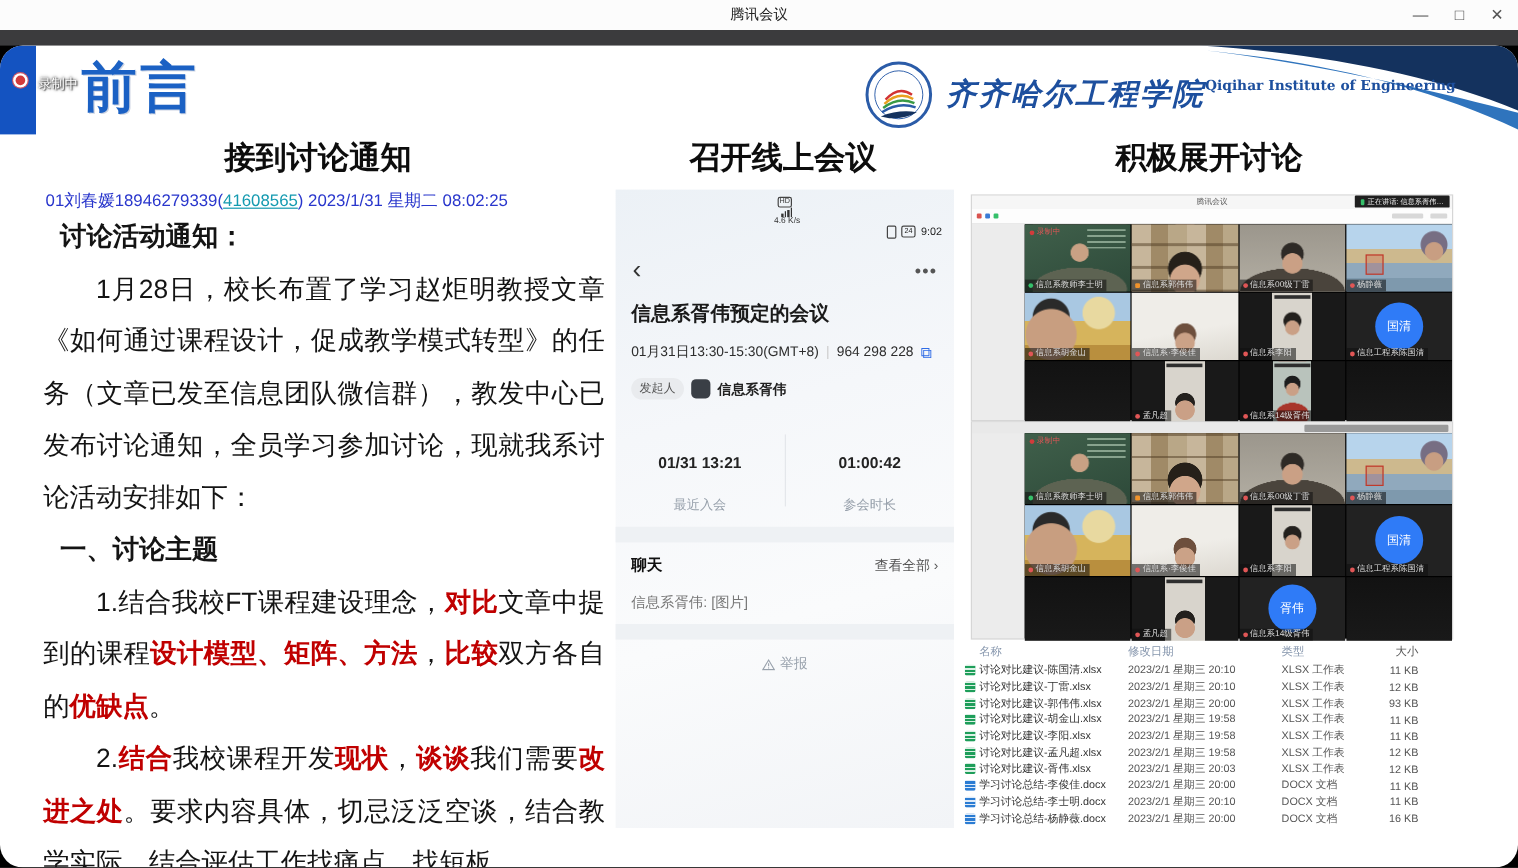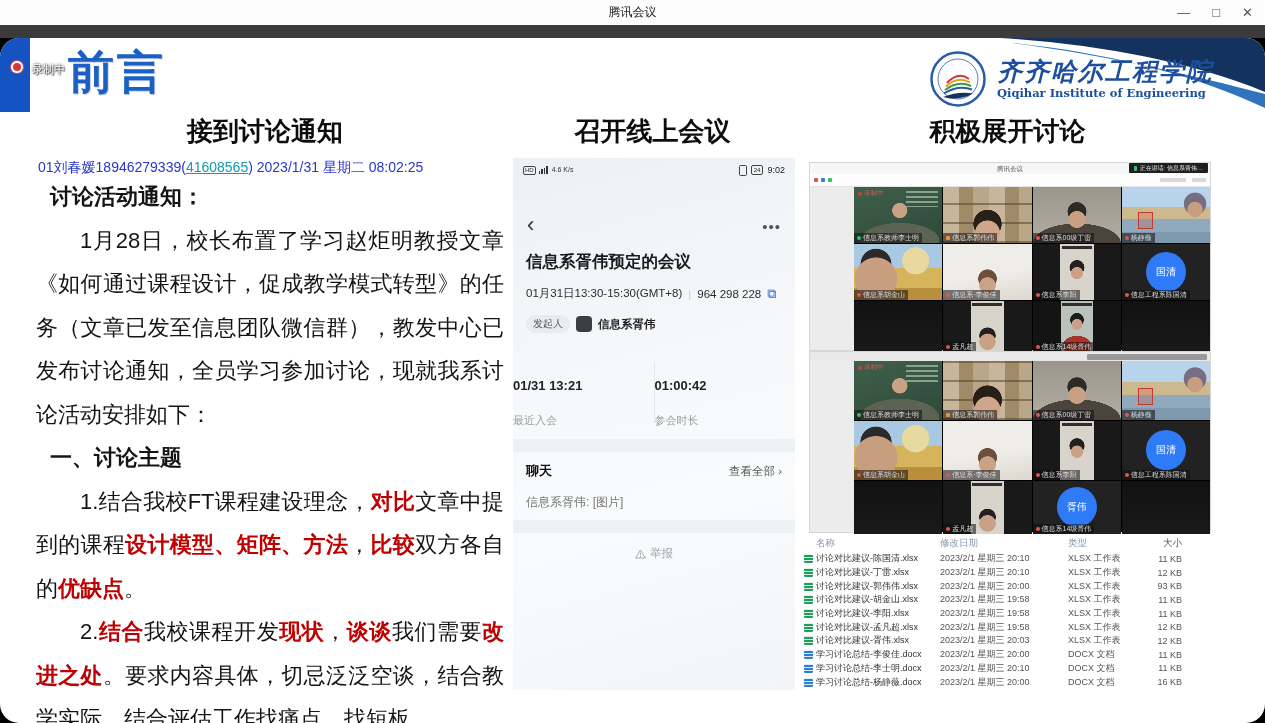--- a/index.html
+++ b/index.html
@@ -11,58 +11,58 @@
   .win-controls span{cursor:default;line-height:1;}
   .dark-strip{position:absolute;top:25px;left:0;right:0;height:13px;background:#3b3b3d;}
   
   #slide{position:absolute;top:38px;left:0;width:1265px;height:685px;background:#fff;overflow:hidden;border-radius:19px;}
   .blue-bar{position:absolute;left:0;top:0;width:30px;height:74px;background:#1453c1;}
   .rec-dot{position:absolute;left:13px;top:25px;width:8px;height:8px;border-radius:50%;background:#d23b3b;box-shadow:0 0 0 2px #fff,0 0 0 3px #c56;}
   .rec-text{position:absolute;left:32px;top:24px;font-size:11px;color:#fff;text-shadow:0 0 3px #555,0 0 2px #555,1px 1px 1px #555;}
   .qianyan{position:absolute;left:52px;top:4px;font-size:46px;font-weight:bold;color:#1b61c4;letter-spacing:3px;text-shadow:1px 1px 0 rgba(110,130,170,.35);margin-left:16px;}
   .corner-swoosh{position:absolute;right:0;top:0;}
   .logo{position:absolute;right:52px;top:12px;display:flex;align-items:center;gap:10px;}
-  .logo-text{display:flex;flex-direction:column;line-height:1.15;}
+  .logo-text{display:flex;line-height:1.15;}
   .logo-cn{font-size:25px;font-weight:bold;font-style:italic;color:#1d4f9e;font-family:"DejaVu Serif","Liberation Serif",serif;letter-spacing:2px;}
   .logo-en{font-size:11.5px;font-weight:bold;color:#1d4f9e;font-family:"DejaVu Serif","Liberation Serif",serif;}
   .col-title{position:absolute;top:76px;font-size:26px;font-weight:bold;color:#0d0d0d;text-align:center;}
   #t-left{left:30px;width:470px;}
   #t-mid{left:510px;width:285px;}
   #t-right{left:800px;width:415px;}
   
   .meta-line{position:absolute;left:38px;top:121px;width:470px;font-size:14px;color:#2936cc;}
   .meta-link{color:#149ab0;text-decoration:underline;cursor:pointer;}
   #left-paragraphs{position:absolute;left:36px;top:137px;width:468px;}
   .para{margin:0;font-size:22px;line-height:43.5px;color:#141414;text-align:justify;text-justify:inter-character;text-align-last:left;}
   .para.indent{text-indent:2em;}
   .seg-bold{font-weight:bold;margin-left:14px;}
   .seg-red{color:#c00000;font-weight:bold;}
   
   #phone{position:absolute;left:513px;top:120px;width:282px;height:532px;background:linear-gradient(165deg,#ecf1f6 0%,#f5f7fa 35%,#fafbfc 65%,#f2f4f7 100%);}
-  .p-status{position:absolute;top:6px;left:10px;right:10px;height:12px;display:flex;align-items:center;color:#333;}
+  .p-status{position:absolute;top:6px;left:10px;right:10px;height:12px;display:flex;align-items:center;color:#333;flex-direction:column;}
   .hd-chip{border:1px solid #444;border-radius:2px;font-size:6px;padding:0 1px;line-height:7px;}
   .sig-bars{display:flex;align-items:flex-end;gap:1px;margin-left:3px;}
   .sig-bars i{width:1.5px;background:#333;display:block;}
   .speed{margin-left:4px;font-size:7px;line-height:1.05;}
   .p-status .right{margin-left:auto;display:flex;align-items:center;}
   .vib{width:6px;height:9px;border:1px solid #444;border-radius:1.5px;margin-right:4px;}
   .batt{border:1px solid #444;border-radius:2px;font-size:6px;padding:0 2px;line-height:8px;margin-right:4px;color:#222;}
   .ptime{font-size:9px;color:#222;}
   .p-back{position:absolute;top:56px;left:14px;font-size:22px;color:#333;line-height:1;cursor:pointer;}
   .p-more{position:absolute;top:60px;right:14px;font-size:15px;color:#555;letter-spacing:1px;cursor:pointer;}
   .p-title{position:absolute;top:93px;left:13px;font-size:16.5px;font-weight:bold;color:#1a1a1a;}
   .p-meta{position:absolute;top:128px;left:13px;font-size:11.5px;color:#2c2c2c;display:flex;align-items:center;gap:6px;white-space:nowrap;}
   .p-meta .sep{color:#ccc;}
   .copy-icon{color:#2e6be6;font-size:13px;line-height:1;cursor:pointer;}
   .p-organizer{position:absolute;top:157px;left:13px;display:flex;align-items:center;gap:6px;}
   .org-pill{background:#e9ebee;border-radius:9px;font-size:10px;color:#555;padding:2px 7px;}
   .org-avatar{width:16px;height:16px;border-radius:4px;background:#3a3f46;}
   .org-name{font-size:11.5px;font-weight:bold;color:#222;}
   .p-stats{position:absolute;top:198px;left:0;right:0;height:72px;display:flex;}
-  .stat{flex:1;display:flex;flex-direction:column;align-items:flex-start;gap:20px;padding-top:2px;}
+  .stat{flex:1;display:flex;flex-direction:column;align-items:center;gap:20px;padding-top:2px;}
   .stat-val{font-size:13px;font-weight:bold;color:#222;}
   .stat-lab{font-size:11px;color:#98a1ac;}
   .vdiv{width:1px;background:#e4e7eb;margin:6px 0;}
   .band{position:absolute;left:0;right:0;height:13px;background:#eef1f4;}
   #band1{top:281px;} #band2{top:362px;}
   .p-chat{position:absolute;top:304px;left:13px;right:13px;display:flex;align-items:baseline;}
   .chat-title{font-size:13px;font-weight:bold;color:#111;}
   .chat-all{margin-left:auto;font-size:11.5px;color:#555;cursor:pointer;}
   .p-msg{position:absolute;top:336px;left:13px;font-size:12px;color:#777;}
   .p-report{position:absolute;top:388px;left:0;right:0;display:flex;align-items:center;justify-content:center;gap:4px;font-size:11.5px;color:#98a1ac;cursor:pointer;}

